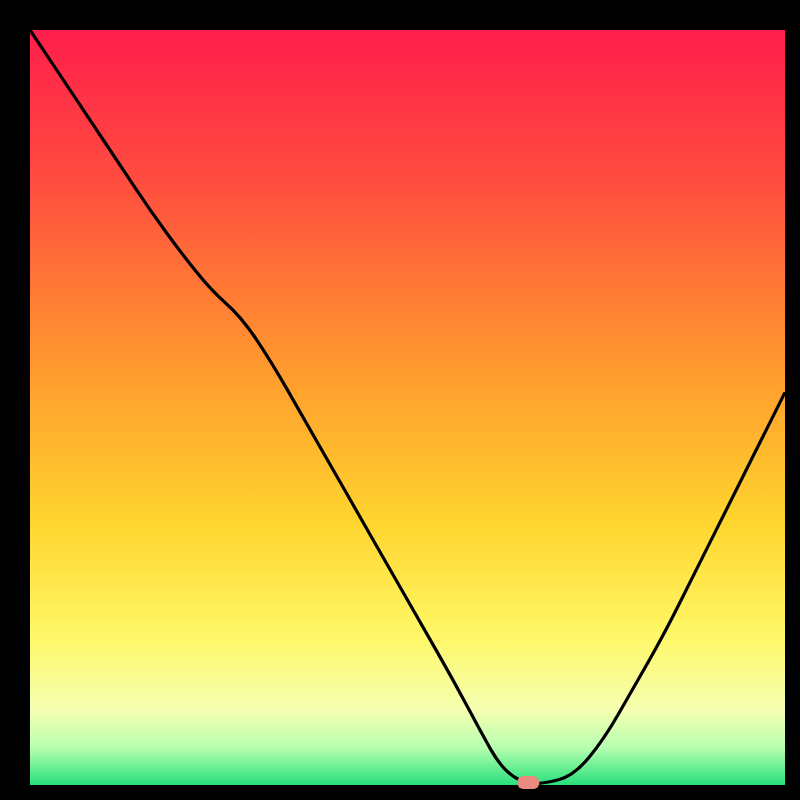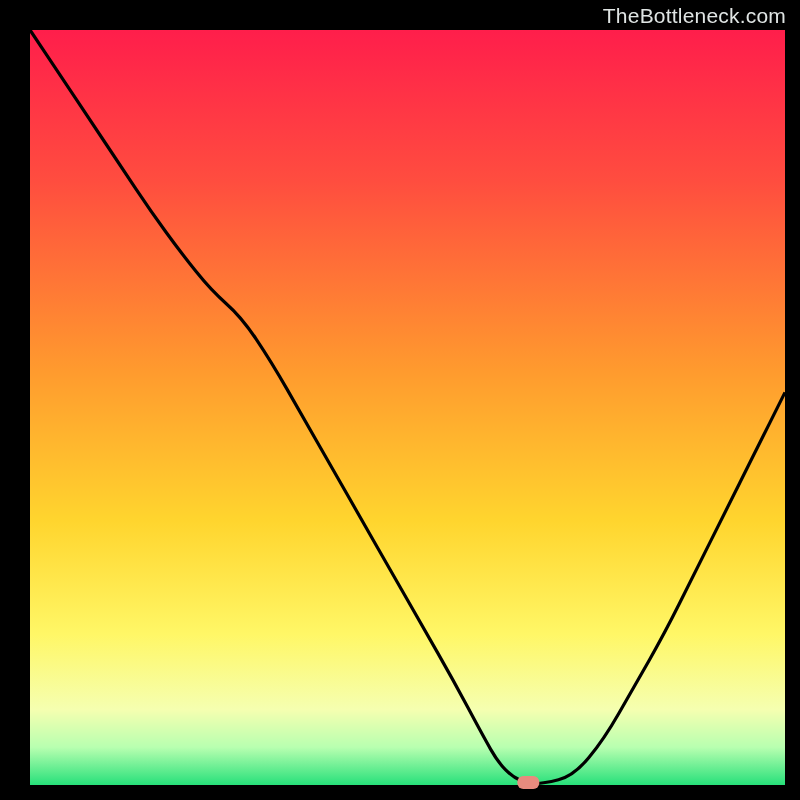--- a/index.html
+++ b/index.html
@@ -36,21 +36,20 @@
   }
   .gradient-rect {
     
   }
 </style>
 </head>
 <body>
 
 <div class="chart-wrap">
 
-  <div class="watermark">TheBottleneck.com</div>
 
   <svg class="plot" viewBox="0 0 800 800">
     <defs>
       <linearGradient id="bg-grad" x1="0" y1="0" x2="0" y2="1">
 
       <stop offset="0%" stop-color="#ff1e4b"></stop>
           <stop offset="20%" stop-color="#ff4d3f"></stop>
           <stop offset="45%" stop-color="#ff9a2e"></stop>
           <stop offset="65%" stop-color="#ffd52e"></stop>
           <stop offset="80%" stop-color="#fff766"></stop>

